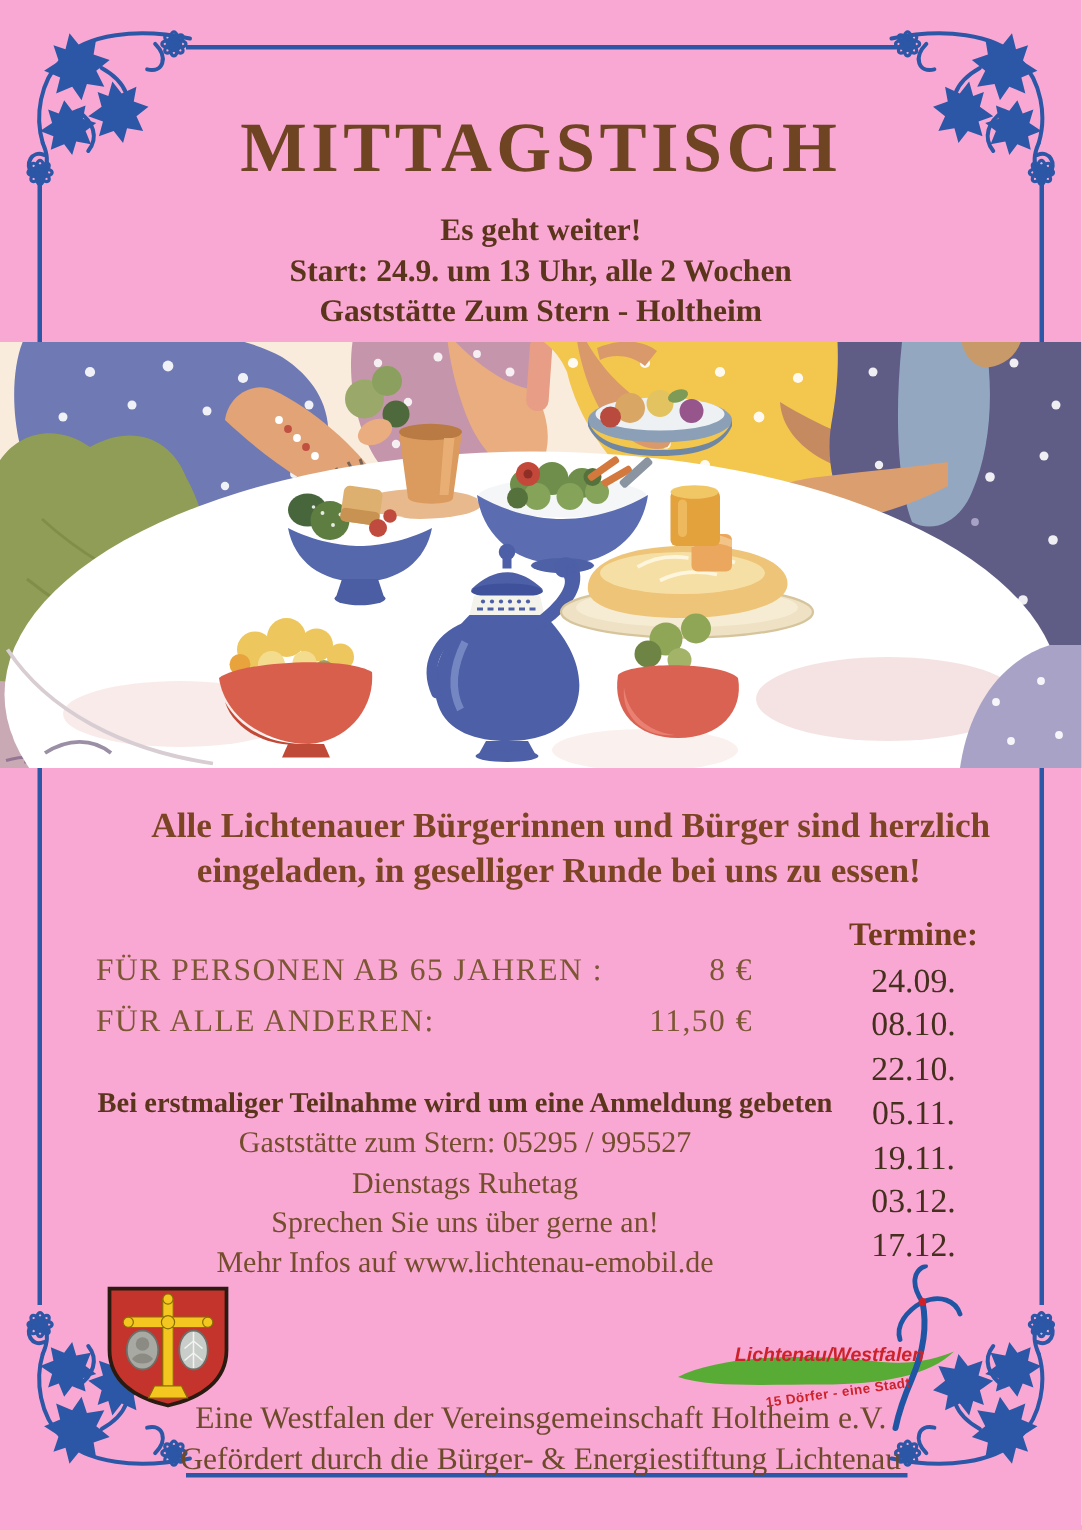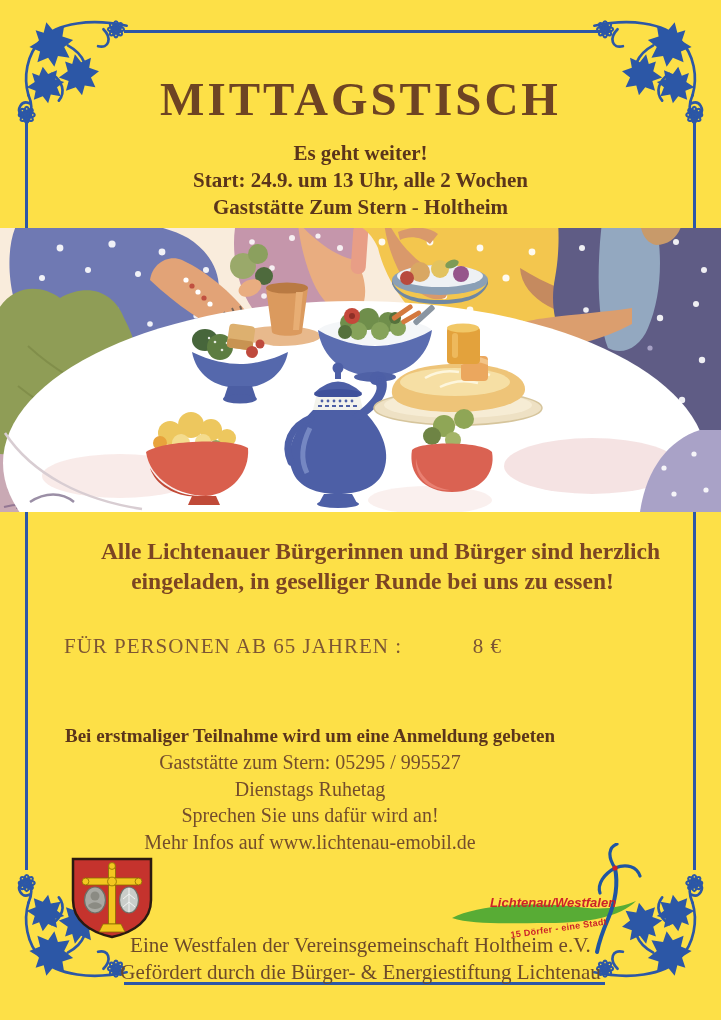--- a/index.html
+++ b/index.html
@@ -1,18 +1,18 @@
 <!DOCTYPE html>
 <html><head>
 <meta charset="utf-8">
 <style>
   html,body{margin:0;padding:0;}
   .poster{
     position:relative; width:721px; height:1020px;
-    background:#fde047; overflow:hidden;
+    background:#f9a8d4; overflow:hidden;
     font-family:"Liberation Serif", serif; color:#5b351b;
   }
   .abs{position:absolute;}
   .ctr{text-align:center; width:100%; left:0;}
   
   .hline,.vline{background:#2c57a6; position:absolute;}
   .corner{position:absolute; width:116px; height:118px;}
   
   .title{top:72px; font-size:47px; font-weight:bold; letter-spacing:3px; color:#6e4423;}
   .sub{font-weight:bold; font-size:21px; color:#5b351b;}
@@ -369,28 +369,42 @@
   </svg>
 
   <div class="abs ctr invite" style="top:536px;padding-left:20px;">Alle Lichtenauer Bürgerinnen und Bürger sind herzlich</div>
   <div class="abs ctr invite" style="top:566px;padding-left:12px;">eingeladen, in geselliger Runde bei uns zu essen!</div>
 
   <div class="abs pricing">
     <div class="prow">
       <span>FÜR PERSONEN AB 65 JAHREN :</span>
       <span>8 €</span>
     </div>
+    <div class="prow">
+      <span>FÜR ALLE ANDEREN:</span>
+      <span>11,50 €</span>
+    </div>
   </div>
 
+  <div class="abs termine">
+    <div class="th">Termine:</div>
+    <div class="date">24.09.</div>
+    <div class="date">08.10.</div>
+    <div class="date">22.10.</div>
+    <div class="date">05.11.</div>
+    <div class="date">19.11.</div>
+    <div class="date">03.12.</div>
+    <div class="date">17.12.</div>
+  </div>
 
   <div class="abs info">
     <div class="reg">Bei erstmaliger Teilnahme wird um eine Anmeldung gebeten</div>
     <div class="ln">Gaststätte zum Stern: 05295 / 995527</div>
     <div class="ln">Dienstags Ruhetag</div>
-    <div class="ln">Sprechen Sie uns dafür wird an!</div>
+    <div class="ln">Sprechen Sie uns über gerne an!</div>
     <div class="ln">Mehr Infos auf www.lichtenau-emobil.de</div>
   </div>
 
   <svg class="abs" style="left:69px; top:856px;" width="86" height="84" viewBox="0 0 86 84">
     <path d="M4,3 H82 V44 C82,64 66,76 43,81 C20,76 4,64 4,44 Z" fill="#c5332d" stroke="#2a1a10" stroke-width="2.5"></path>
     <g fill="#f3c71f" stroke="#8a6d00" stroke-width="0.8">
       <path d="M39.5,10 h7 V68 h-7 Z"></path>
       <path d="M16,22 h54 v7 h-54 Z"></path>
       <path d="M34,68 h18 l4,8 h-26 Z"></path>
       <circle cx="43" cy="10" r="3.4"></circle>

